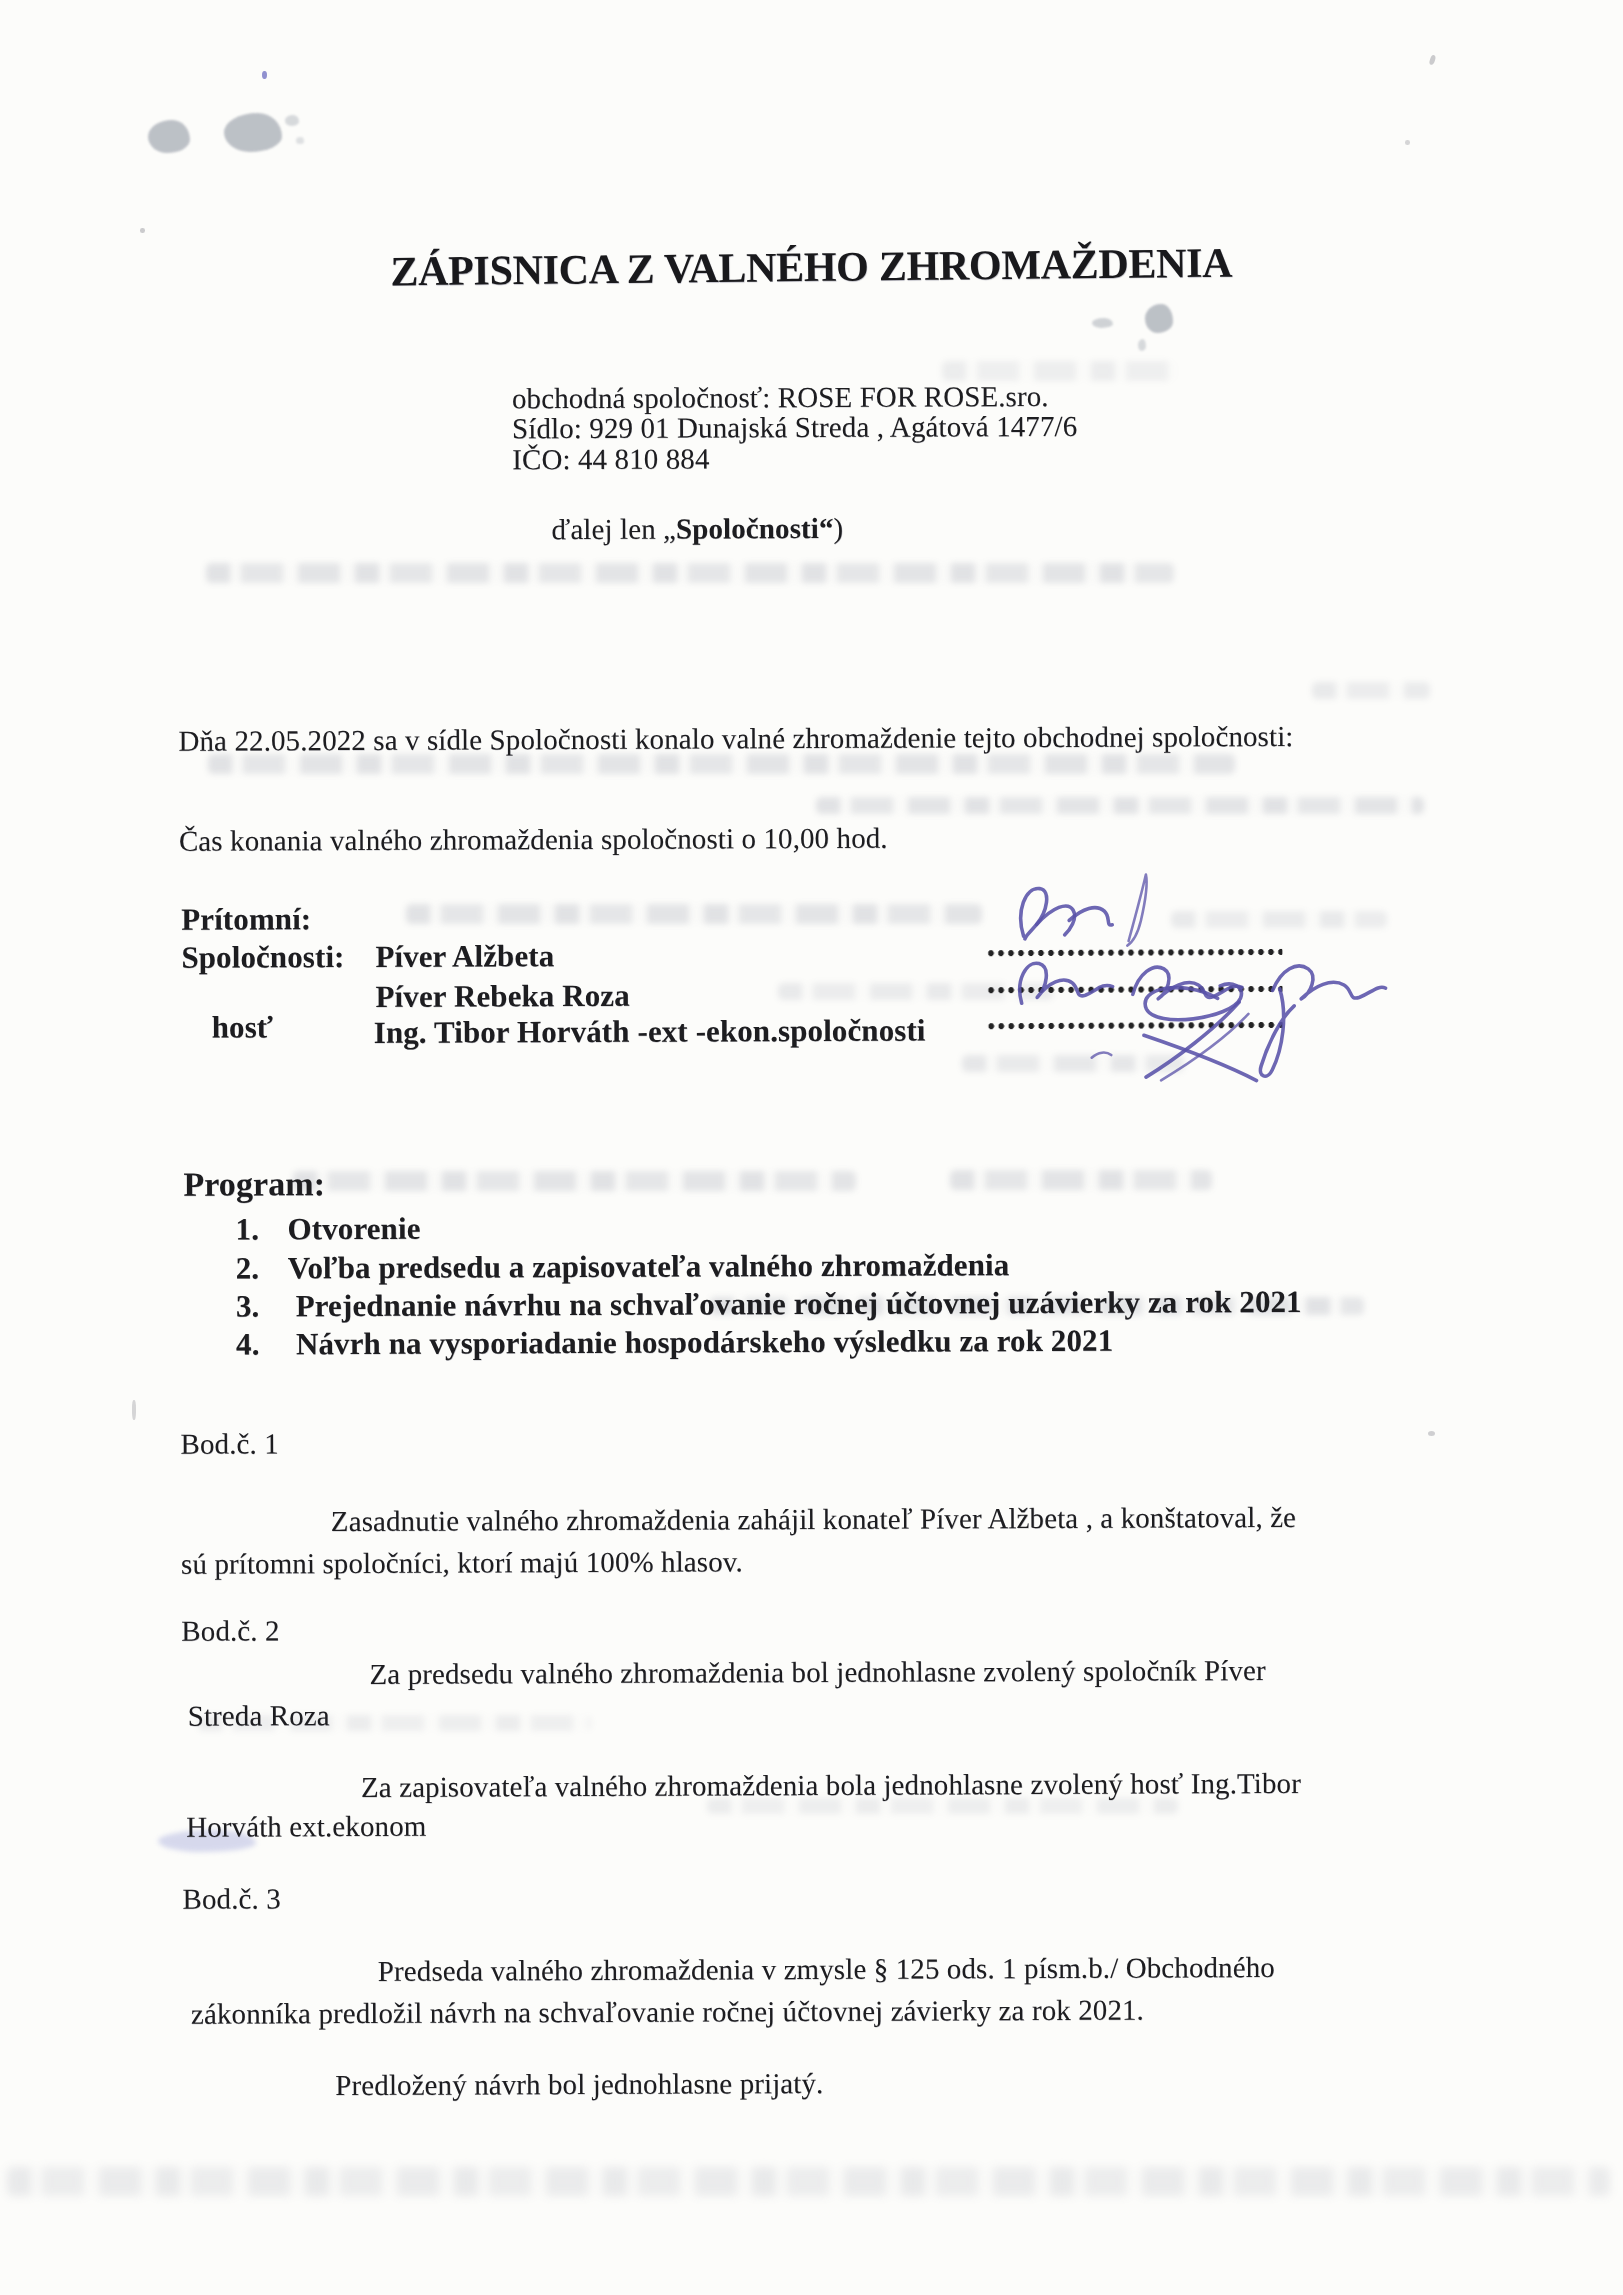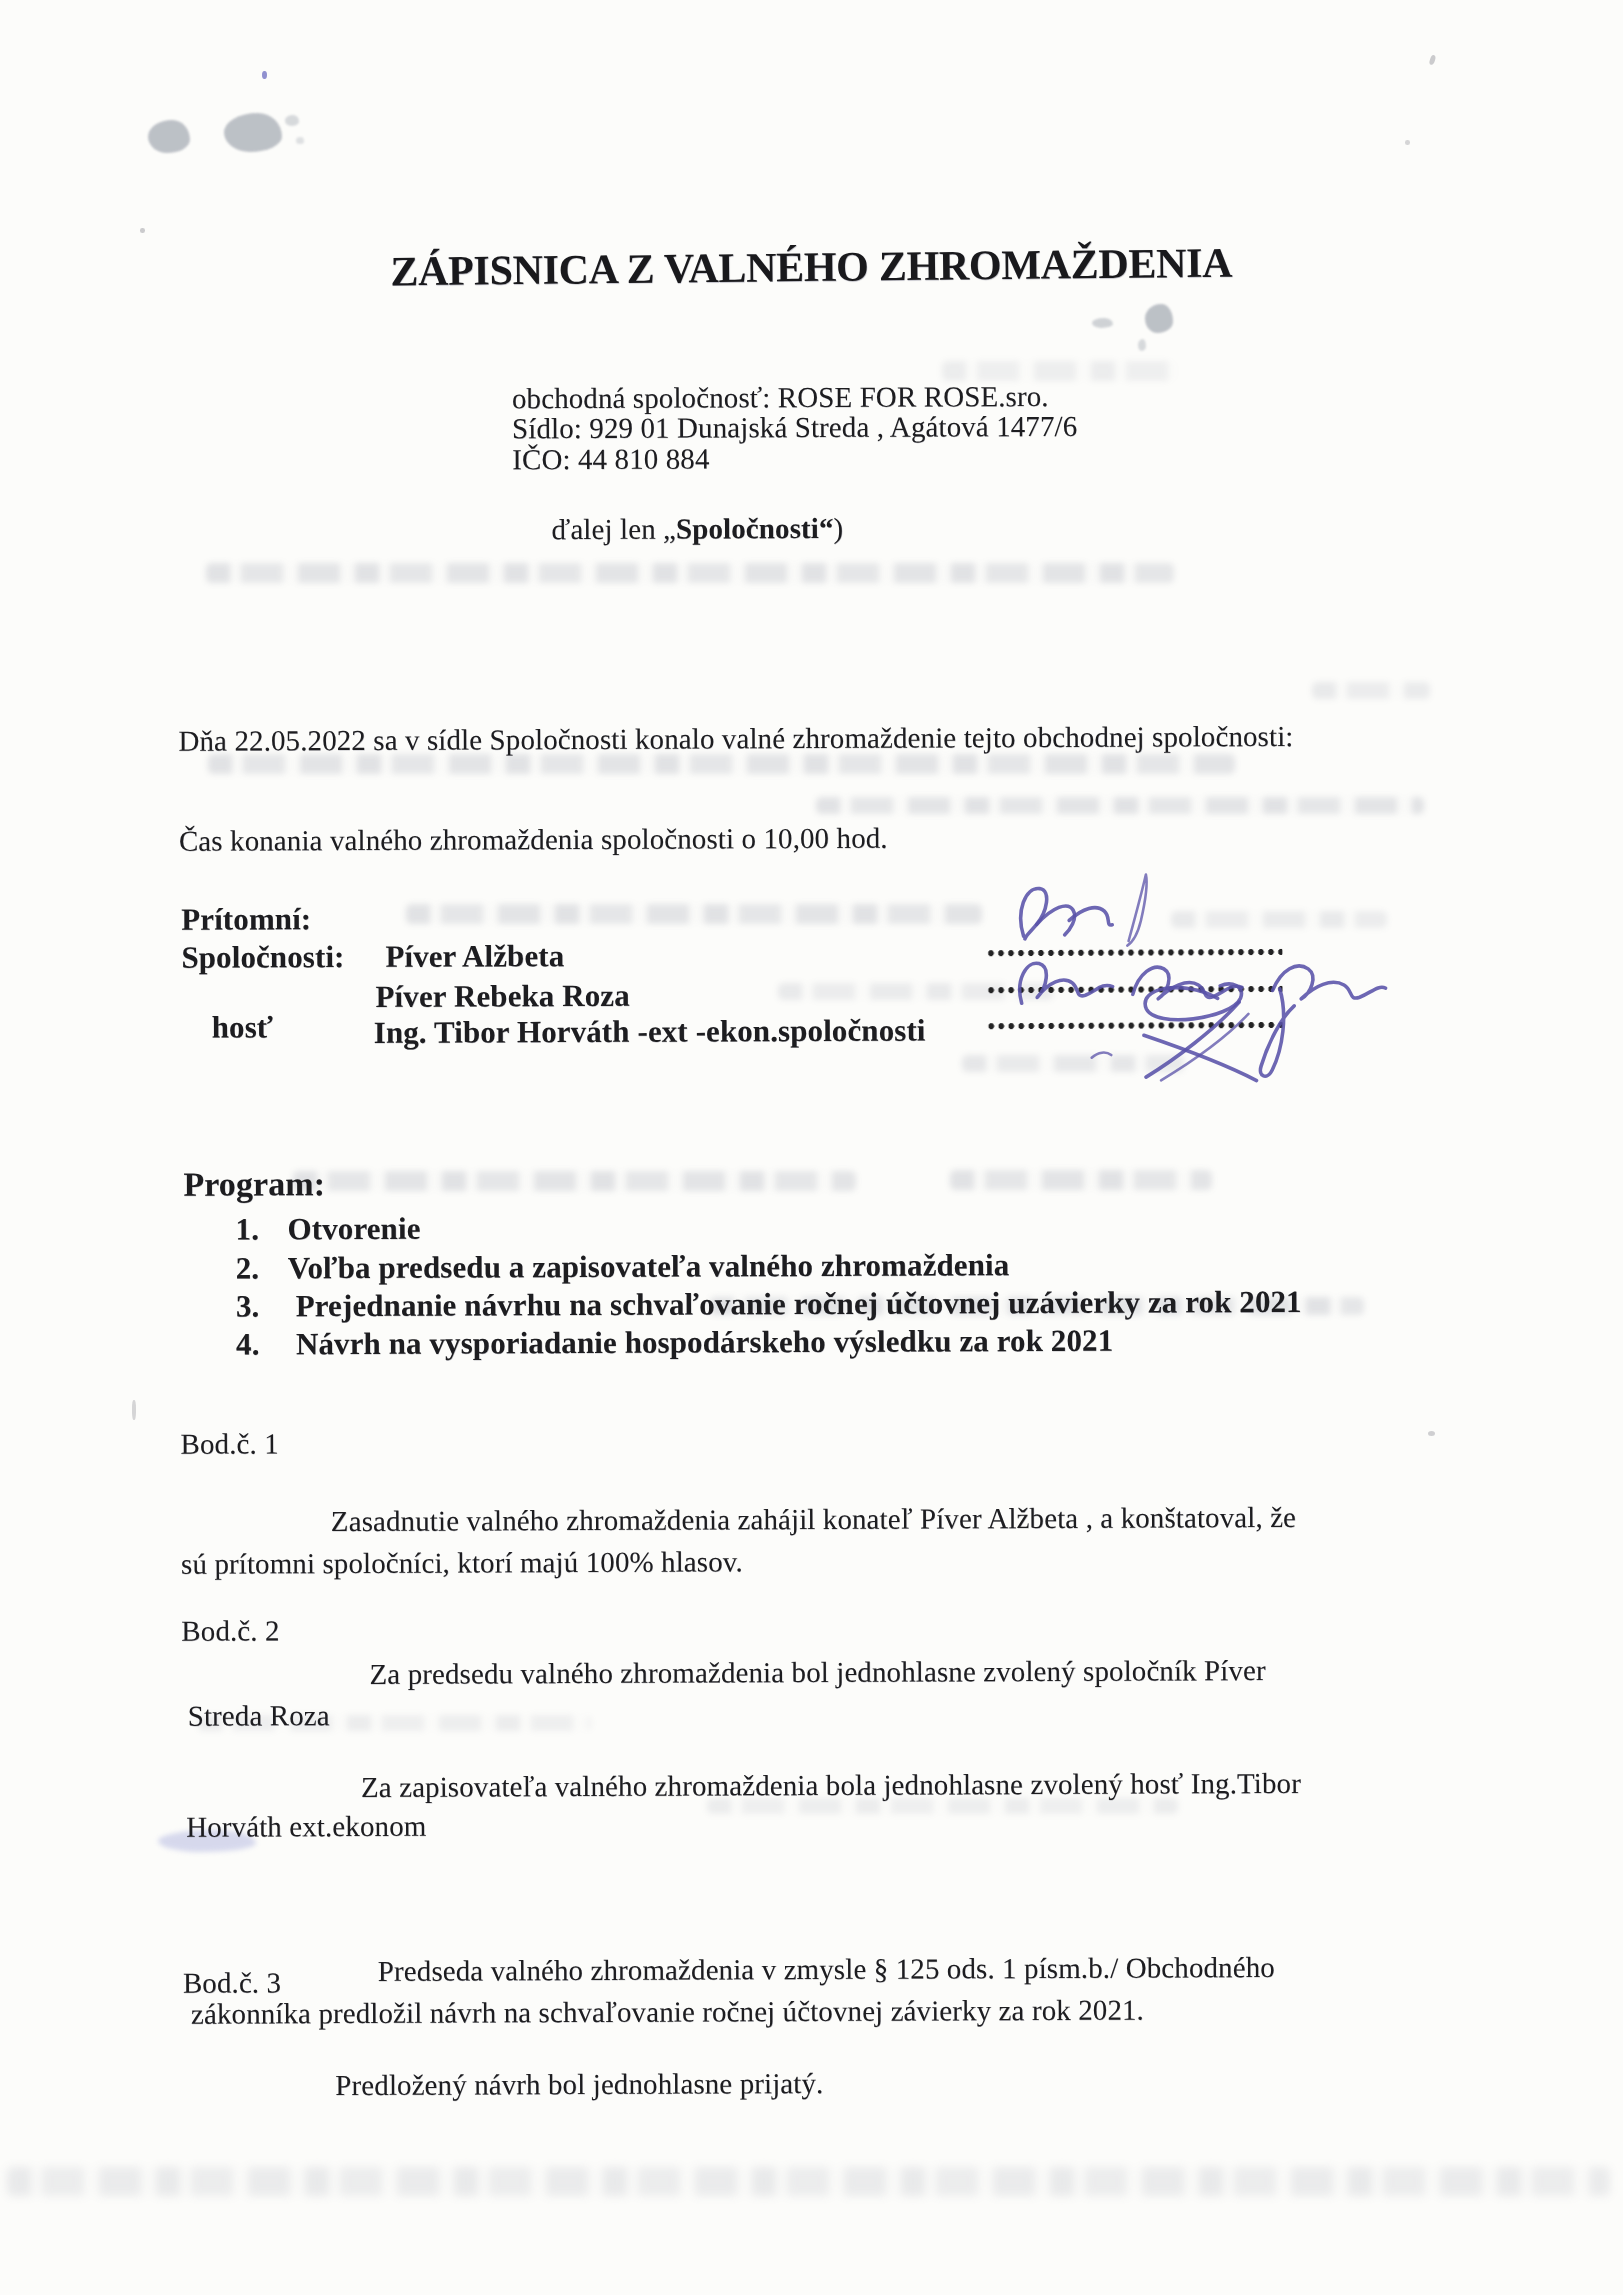--- a/index.html
+++ b/index.html
@@ -110,21 +110,21 @@
     <div class="t s45" style="left:553px; top:512px;">
       <span>ďalej len „</span><span class="s45b">Spoločnosti“</span><span>)</span>
     </div>
 
     <div class="t s45" style="left:179px; top:722px;">Dňa 22.05.2022 sa v sídle Spoločnosti konalo valné zhromaždenie tejto obchodnej spoločnosti:</div>
     <div class="t s45" style="left:179px; top:822px;">Čas konania valného zhromaždenia spoločnosti o 10,00 hod.</div>
 
     <div class="t s47b" style="left:181px; top:899px;">Prítomní:</div>
 
     <div class="t s47b" style="left:181px; top:937px;">Spoločnosti:</div>
-    <div class="t s47b" style="left:385px; top:937px;text-align:right;">Píver Alžbeta</div>
+    <div class="t s47b" style="left:375px; top:937px;text-align:right;">Píver Alžbeta</div>
     <div class="t s47b" style="left:375px; top:977px;">Píver Rebeka Roza</div>
     <div class="t s47b" style="left:211px; top:1007px;">hosť</div>
     <div class="t s47b" style="left:373px; top:1013px;">Ing. Tibor Horváth -ext -ekon.spoločnosti</div>
 
     <div class="dots" style="left:986px; top:950px;"></div>
     <div class="dots" style="left:986px; top:987px;"></div>
     <div class="dots" style="left:986px; top:1023px;"></div>
 
     <svg class="sig" style="left:1007px; top:872px;" width="150" height="88" viewBox="0 0 230 135">
       <g stroke="#5952a8">
@@ -172,20 +172,20 @@
     <div class="t s54" style="left:178px; top:1425px;">Bod.č. 1</div>
     <div class="t s45" style="left:328px; top:1503px;">Zasadnutie valného zhromaždenia zahájil  konateľ Píver Alžbeta , a konštatoval, že</div>
     <div class="t s45" style="left:178px; top:1545px;">sú  prítomni spoločníci, ktorí   majú  100% hlasov.</div>
 
     <div class="t s54" style="left:178px; top:1612px;">Bod.č. 2</div>
     <div class="t s45" style="left:366px; top:1656px;">Za  predsedu   valného zhromaždenia bol jednohlasne zvolený spoločník Píver</div>
     <div class="t s45" style="left:184px; top:1697px;">Streda Roza</div>
     <div class="t s45" style="left:357px; top:1769px;">Za zapisovateľa valného zhromaždenia bola jednohlasne zvolený hosť Ing.Tibor</div>
     <div class="t s45" style="left:182px; top:1808px;">Horváth ext.ekonom</div>
 
-    <div class="t s54" style="left:178px; top:1964px;">Bod.č. 3</div>
+    <div class="t s54" style="left:178px; top:1880px;">Bod.č. 3</div>
     <div class="t s45" style="left:373px; top:1953px;">Predseda  valného  zhromaždenia  v zmysle  § 125  ods. 1  písm.b./  Obchodného</div>
     <div class="t s45" style="left:186px; top:1995px;">zákonníka predložil návrh na schvaľovanie ročnej účtovnej závierky za rok 2021.</div>
     <div class="t s45" style="left:330px; top:2067px;">Predložený návrh bol jednohlasne prijatý.</div>
 
   </div>
 </div>
 
 
 </body></html>

